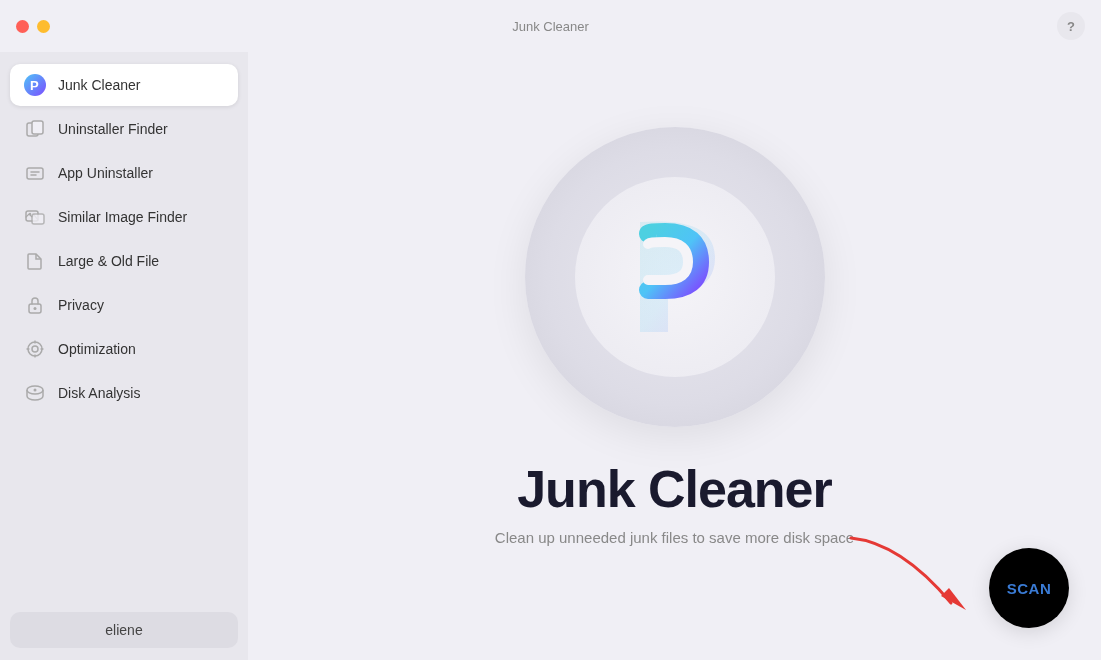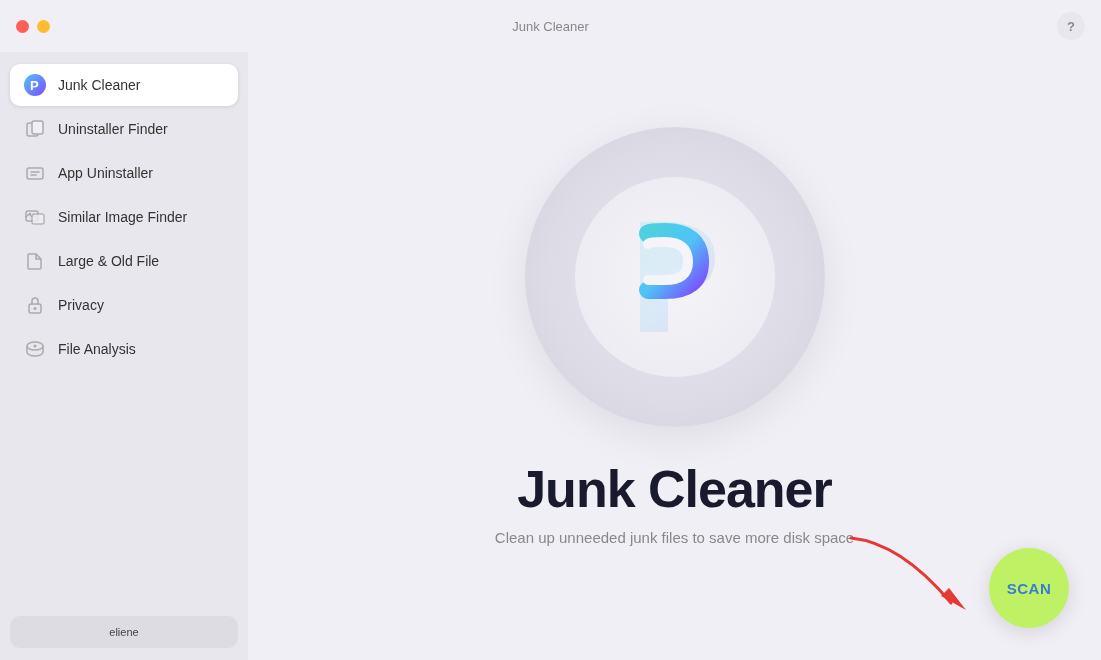--- a/index.html
+++ b/index.html
@@ -105,21 +105,21 @@
     .sidebar-item.active .icon {
       color: #4fa8e8;
     }
 
     .sidebar-spacer { flex: 1; }
     .sidebar-user {
       background: #dddce3;
       border-radius: 10px;
       padding: 10px 14px;
       text-align: center;
-      font-size: 11px;
+      font-size: 14px;
       color: #444;
       font-weight: 500;
       cursor: pointer;
     }
 
     
     .content {
       flex: 1;
       display: flex;
       flex-direction: column;
@@ -174,21 +174,21 @@
     
     .scan-button-container {
       position: absolute;
       bottom: 32px;
       right: 32px;
     }
     .scan-button {
       width: 80px;
       height: 80px;
       border-radius: 50%;
-      background: #bef264;
+      background: #000000;
       border: none;
       cursor: pointer;
       font-size: 15px;
       font-weight: 700;
       color: #3a7bd5;
       letter-spacing: 0.5px;
       box-shadow: 0 4px 20px rgba(0,0,0,0.12);
       display: flex;
       align-items: center;
       justify-content: center;
@@ -283,30 +283,40 @@
       <div class="icon">
         <svg width="20" height="20" viewBox="0 0 20 20" fill="none">
           <rect x="4" y="9" width="12" height="9" rx="2" stroke="#aaa" stroke-width="1.5" fill="none"></rect>
           <path d="M7 9V6a3 3 0 016 0v3" stroke="#aaa" stroke-width="1.5" stroke-linecap="round" fill="none"></path>
           <circle cx="10" cy="13.5" r="1.5" fill="#aaa"></circle>
         </svg>
       </div>
       <span>Privacy</span>
     </div>
 
+    <div class="sidebar-item">
+      <div class="icon">
+        <svg width="20" height="20" viewBox="0 0 20 20" fill="none">
+          <circle cx="10" cy="10" r="7" stroke="#aaa" stroke-width="1.5" fill="none"></circle>
+          <circle cx="10" cy="10" r="3" stroke="#aaa" stroke-width="1.5" fill="none"></circle>
+          <path d="M10 2v2M10 16v2M2 10h2M16 10h2" stroke="#aaa" stroke-width="1.3" stroke-linecap="round"></path>
+        </svg>
+      </div>
+      <span>Optimization</span>
+    </div>
 
     <div class="sidebar-item">
       <div class="icon">
         <svg width="20" height="20" viewBox="0 0 20 20" fill="none">
           <ellipse cx="10" cy="7" rx="8" ry="4" stroke="#aaa" stroke-width="1.5" fill="none"></ellipse>
           <path d="M2 7v6c0 2.2 3.6 4 8 4s8-1.8 8-4V7" stroke="#aaa" stroke-width="1.5" fill="none"></path>
           <circle cx="10" cy="7" r="1.5" fill="#aaa"></circle>
         </svg>
       </div>
-      <span>File Analysis</span>
+      <span>Disk Analysis</span>
     </div>
 
     <div class="sidebar-spacer"></div>
 
     <div class="sidebar-user">eliene</div>
   </div>
 
   <div class="content">
 
     <div class="logo-outer-circle">

